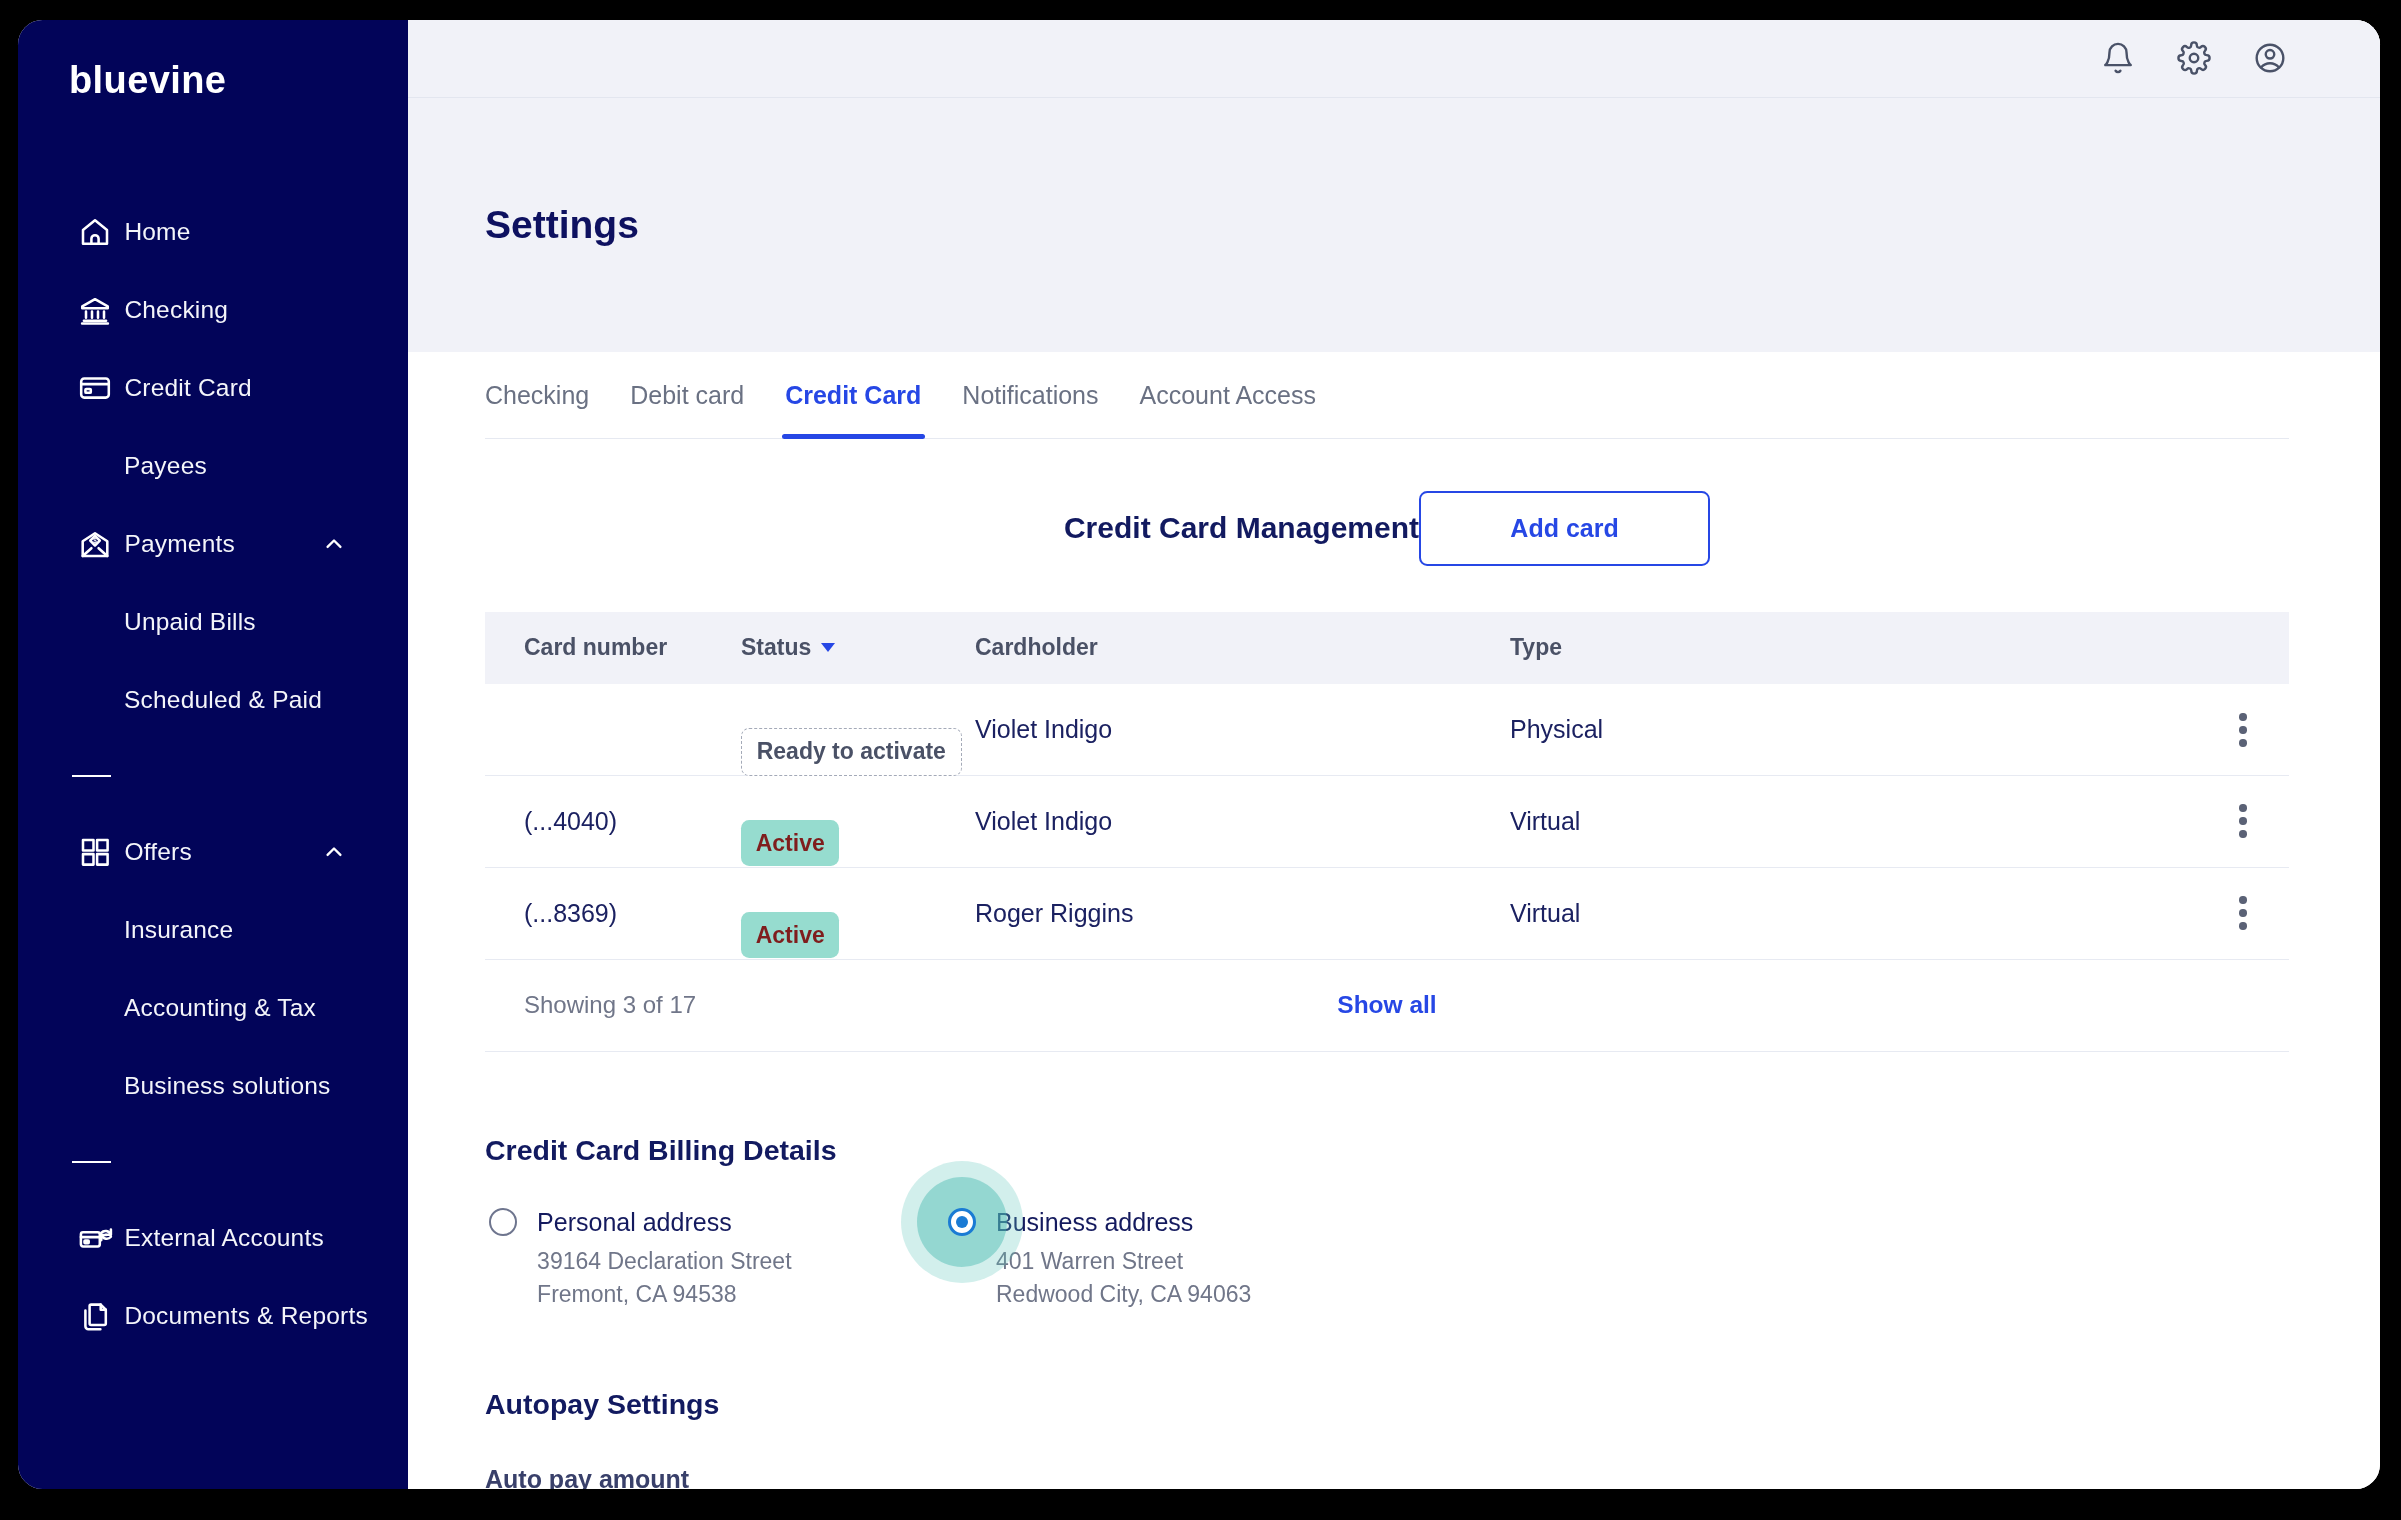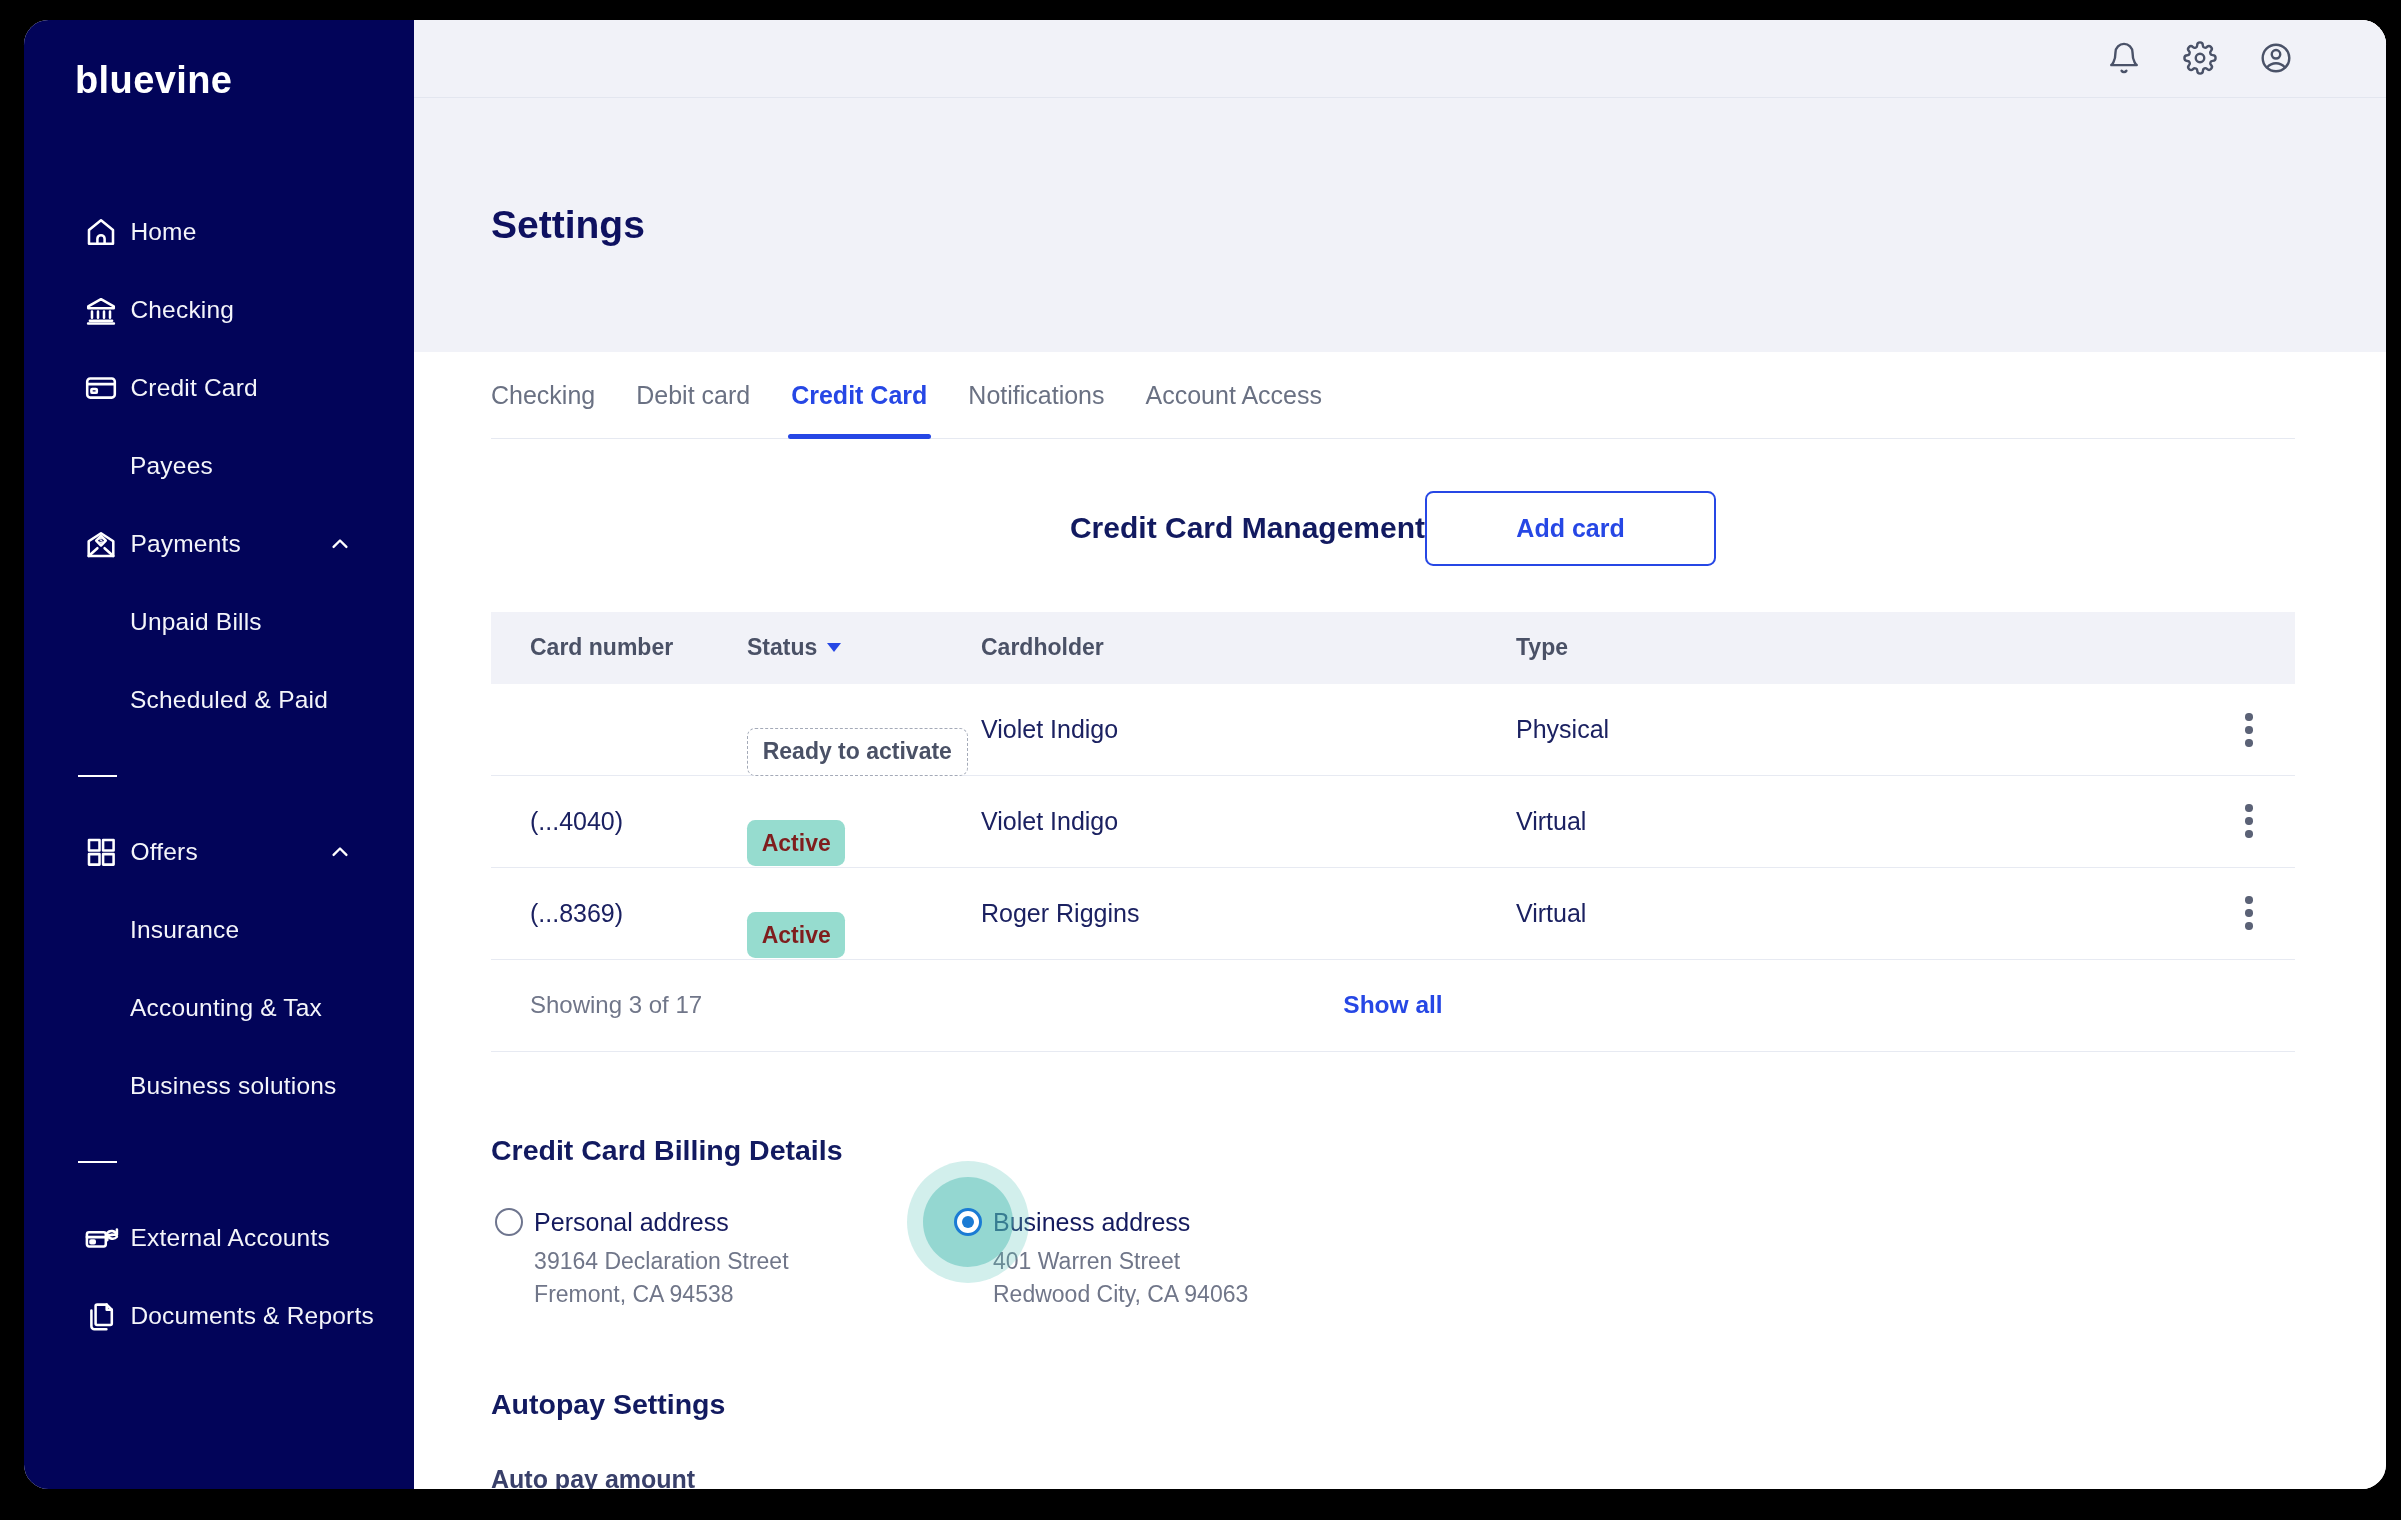--- a/index.html
+++ b/index.html
@@ -1,17 +1,17 @@
 <!DOCTYPE html>
 <html style="font-size:13px"><head>
 <meta charset="utf-8">
 <style>
   html,body{margin:0;padding:0;background:#000;width:2401px;height:1520px;overflow:hidden;
     font-family:"Liberation Sans","DejaVu Sans",sans-serif;}
-  .frame{position:absolute;left:24px;top:19.6px;width:2362px;height:1469px;border-radius:24.5px;
+  .frame{position:absolute;left:18px;top:19.6px;width:2362px;height:1469px;border-radius:24.5px;
     overflow:hidden;display:flex;background:#fff;}
   
   .sidebar{width:390px;flex-shrink:0;background:#020459;color:#fff;padding-top:39px;box-sizing:border-box;}
   .logo{font-size:38px;font-weight:bold;margin-left:51px;letter-spacing:0.4px;}
   .nav{margin-top:91px;}
   .nav-item{height:78px;display:flex;align-items:center;padding-left:59px;cursor:pointer;}
   .nav-icon{width:36px;height:36px;margin-right:11.4px;display:flex;align-items:center;justify-content:center;flex-shrink:0;}
   .nav-icon svg{width:36px;height:36px;stroke:#fff;fill:none;stroke-width:1.7;stroke-linecap:round;stroke-linejoin:round;}
   .nav-label{font-size:24.5px;color:#F4F5FA;letter-spacing:0.2px;white-space:nowrap;}
   .nav-item.sub{padding-left:106px;}
@@ -49,21 +49,21 @@
   .badge-active{background:#96DCCF;color:#7f1d1d;}
   .badge-pending{border:1.6px dashed #A4AAB8;color:#4A5166;background:#fff;}
   .kebab{display:flex;flex-direction:column;gap:5.7px;align-items:center;justify-self:center;cursor:pointer;padding:4.9px;}
   .kebab .dot{width:7.3px;height:7.3px;border-radius:50%;background:#5B6276;}
   .tfoot{height:91px;border-bottom:1.6px solid #E7EAF2;position:relative;display:flex;align-items:center;padding-left:39px;}
   .showing{font-size:24px;color:#707689;}
   .show-all{position:absolute;left:0;right:0;text-align:center;color:#2647E5;font-weight:bold;font-size:24.5px;cursor:pointer;}
   
   .billing-title{margin:82px 0 0;font-size:28.5px;font-weight:bold;color:#121A60;}
   .billing-options{display:flex;margin-top:38px;}
-  .option{display:flex;gap:11px;align-items:flex-start;}
+  .option{display:flex;gap:20px;align-items:flex-start;}
   .option-personal{width:463px;box-sizing:border-box;padding-left:4.1px;}
   .radio{width:28px;height:28px;border:2.9px solid #6E758E;border-radius:50%;box-sizing:border-box;
     flex-shrink:0;margin-top:3.3px;background:#fff;cursor:pointer;display:block;}
   .radio-wrap{position:relative;width:28px;height:28px;flex-shrink:0;margin-top:3.3px;}
   .radio-wrap::before{content:"";position:absolute;width:122px;height:122px;left:50%;top:50%;
     transform:translate(-50%,-50%);border-radius:50%;background:rgba(93,196,188,0.28);}
   .radio-wrap::after{content:"";position:absolute;width:90px;height:90px;left:50%;top:50%;
     transform:translate(-50%,-50%);border-radius:50%;background:rgba(74,186,178,0.45);}
   .radio.selected{position:relative;z-index:1;border:3.3px solid #1A7BD4;margin-top:0;}
   .radio.selected::after{content:"";position:absolute;inset:0;margin:auto;width:12.2px;height:12.2px;border-radius:50%;background:#1A7BD4;}

